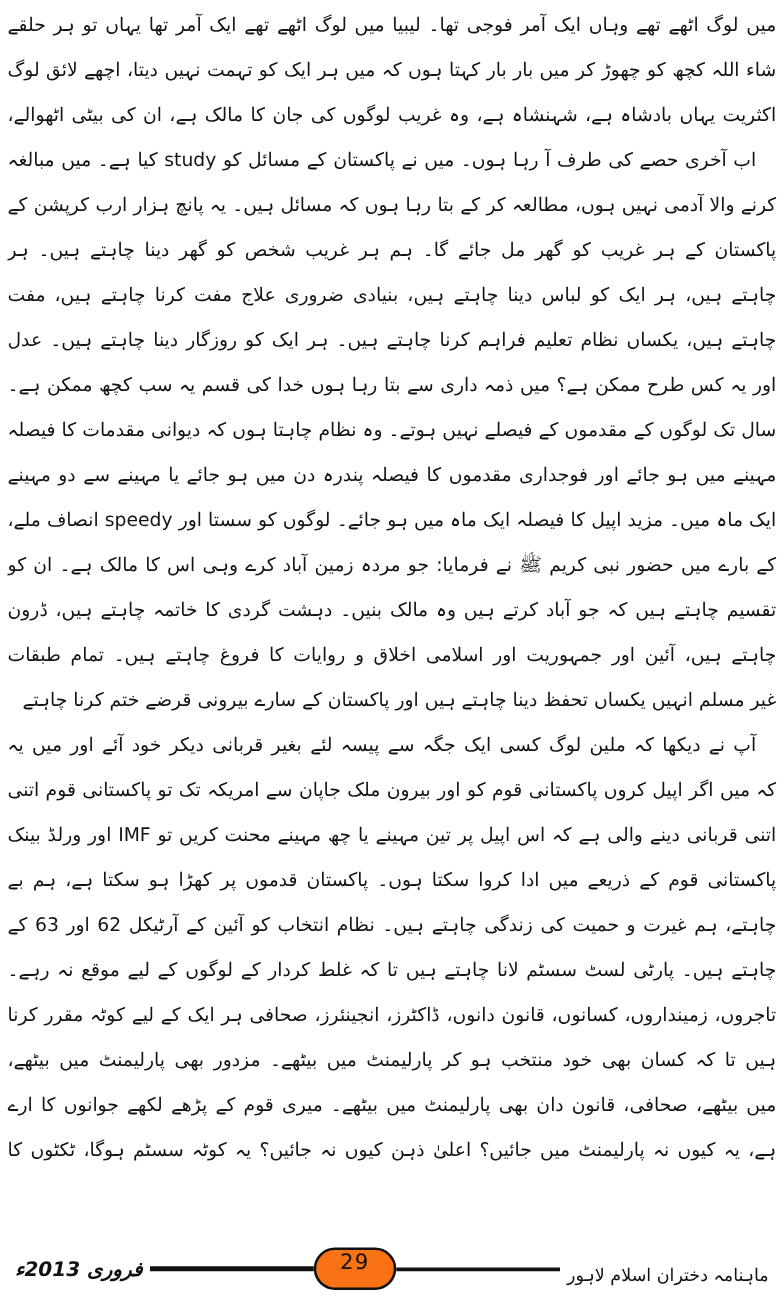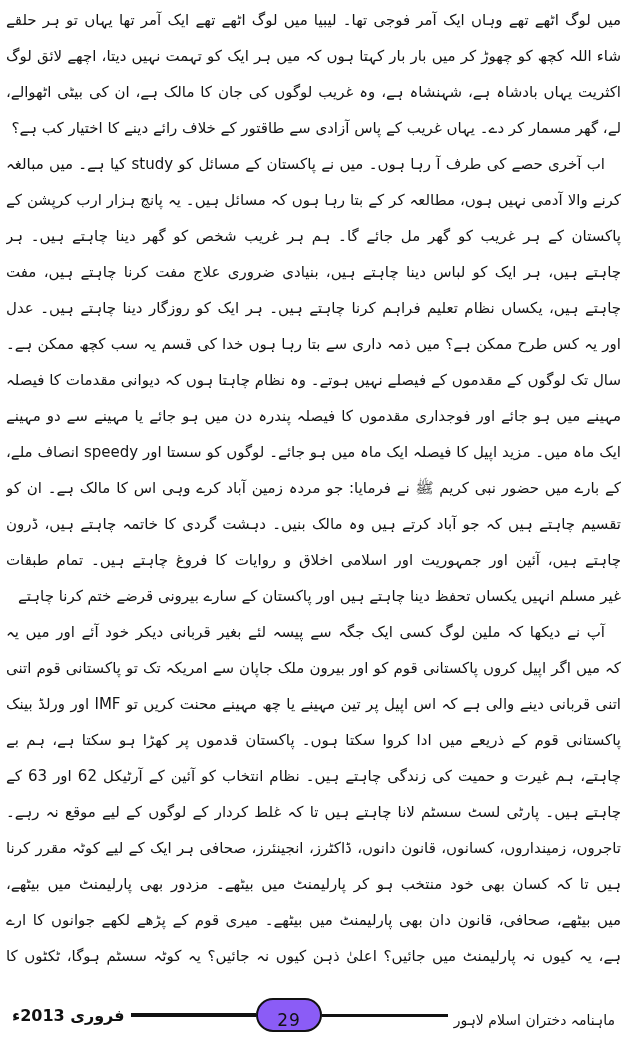--- a/index.html
+++ b/index.html
@@ -49,36 +49,37 @@
     display: flex;
     align-items: center;
   }
   .footer-date {
     direction: rtl;
     font-size: 16px;
     font-weight: bold;
     white-space: nowrap;
     padding-left: 4px;
     color: #111111;
+    font-style: italic;
   }
   .footer-rule {
     height: 4px;
     background: #111111;
     flex: 1 1 auto;
   }
   .footer-rule.left { margin: 0 0 0 6px; }
   .footer-rule.right { height: 3px; margin: 0 6px 0 0; }
   .page-pill {
     width: 62px;
     height: 30px;
     border: 2.5px solid #111111;
     border-radius: 17px;
-    background: #8b5cf6;
+    background: #f97316;
     display: flex;
-    align-items: flex-end;
+    align-items: flex-start;
     justify-content: center;
     flex: 0 0 auto;
   }
   .page-pill .num {
     font-size: 17px;
     color: #111111;
     letter-spacing: 1px;
   }
   .footer-mag {
     direction: rtl;
@@ -92,21 +93,20 @@
 </style>
 </head>
 <body>
 
 <div class="page">
 
   <div class="body-text">
     <div class="line">میں لوگ اٹھے تھے وہاں ایک آمر فوجی تھا۔ لیبیا میں لوگ اٹھے تھے ایک آمر تھا یہاں تو ہر حلقے میں بادشاہ ہے۔ الا ما</div>
     <div class="line">شاء اللہ کچھ کو چھوڑ کر میں بار بار کہتا ہوں کہ میں ہر ایک کو تہمت نہیں دیتا، اچھے لائق لوگ بھی میری نظر میں ہیں مگر</div>
     <div class="line">اکثریت یہاں بادشاہ ہے، شہنشاہ ہے، وہ غریب لوگوں کی جان کا مالک ہے، ان کی بیٹی اٹھوالے، ان کی عزت لوٹ</div>
-    <div class="line para-end">لے، گھر مسمار کر دے۔ یہاں غریب کے پاس آزادی سے طاقتور کے خلاف رائے دینے کا اختیار کب ہے؟</div>
     <div class="line para-start">اب آخری حصے کی طرف آ رہا ہوں۔ میں نے پاکستان کے مسائل کو study کیا ہے۔ میں مبالغہ</div>
     <div class="line">کرنے والا آدمی نہیں ہوں، مطالعہ کر کے بتا رہا ہوں کہ مسائل ہیں۔ یہ پانچ ہزار ارب کرپشن کے اگر بچالیں تو</div>
     <div class="line">پاکستان کے ہر غریب کو گھر مل جائے گا۔ ہم ہر غریب شخص کو گھر دینا چاہتے ہیں۔ ہر ضرورت مند کو خوراک دینا</div>
     <div class="line">چاہتے ہیں، ہر ایک کو لباس دینا چاہتے ہیں، بنیادی ضروری علاج مفت کرنا چاہتے ہیں، مفت بنیادی تعلیم دینا</div>
     <div class="line">چاہتے ہیں، یکساں نظام تعلیم فراہم کرنا چاہتے ہیں۔ ہر ایک کو روزگار دینا چاہتے ہیں۔ عدل سستا کرنا چاہتے ہیں</div>
     <div class="line">اور یہ کس طرح ممکن ہے؟ میں ذمہ داری سے بتا رہا ہوں خدا کی قسم یہ سب کچھ ممکن ہے۔ اس ملک میں بیس</div>
     <div class="line">سال تک لوگوں کے مقدموں کے فیصلے نہیں ہوتے۔ وہ نظام چاہتا ہوں کہ دیوانی مقدمات کا فیصلہ صرف ایک</div>
     <div class="line">مہینے میں ہو جائے اور فوجداری مقدموں کا فیصلہ پندرہ دن میں ہو جائے یا مہینے سے دو مہینے اور پندرہ دن سے</div>
     <div class="line">ایک ماہ میں۔ مزید اپیل کا فیصلہ ایک ماہ میں ہو جائے۔ لوگوں کو سستا اور speedy انصاف ملے، ہاری اور کسان</div>
     <div class="line">کے بارے میں حضور نبی کریم ﷺ نے فرمایا: جو مردہ زمین آباد کرے وہی اس کا مالک ہے۔ ان کو اراضی کی</div>

